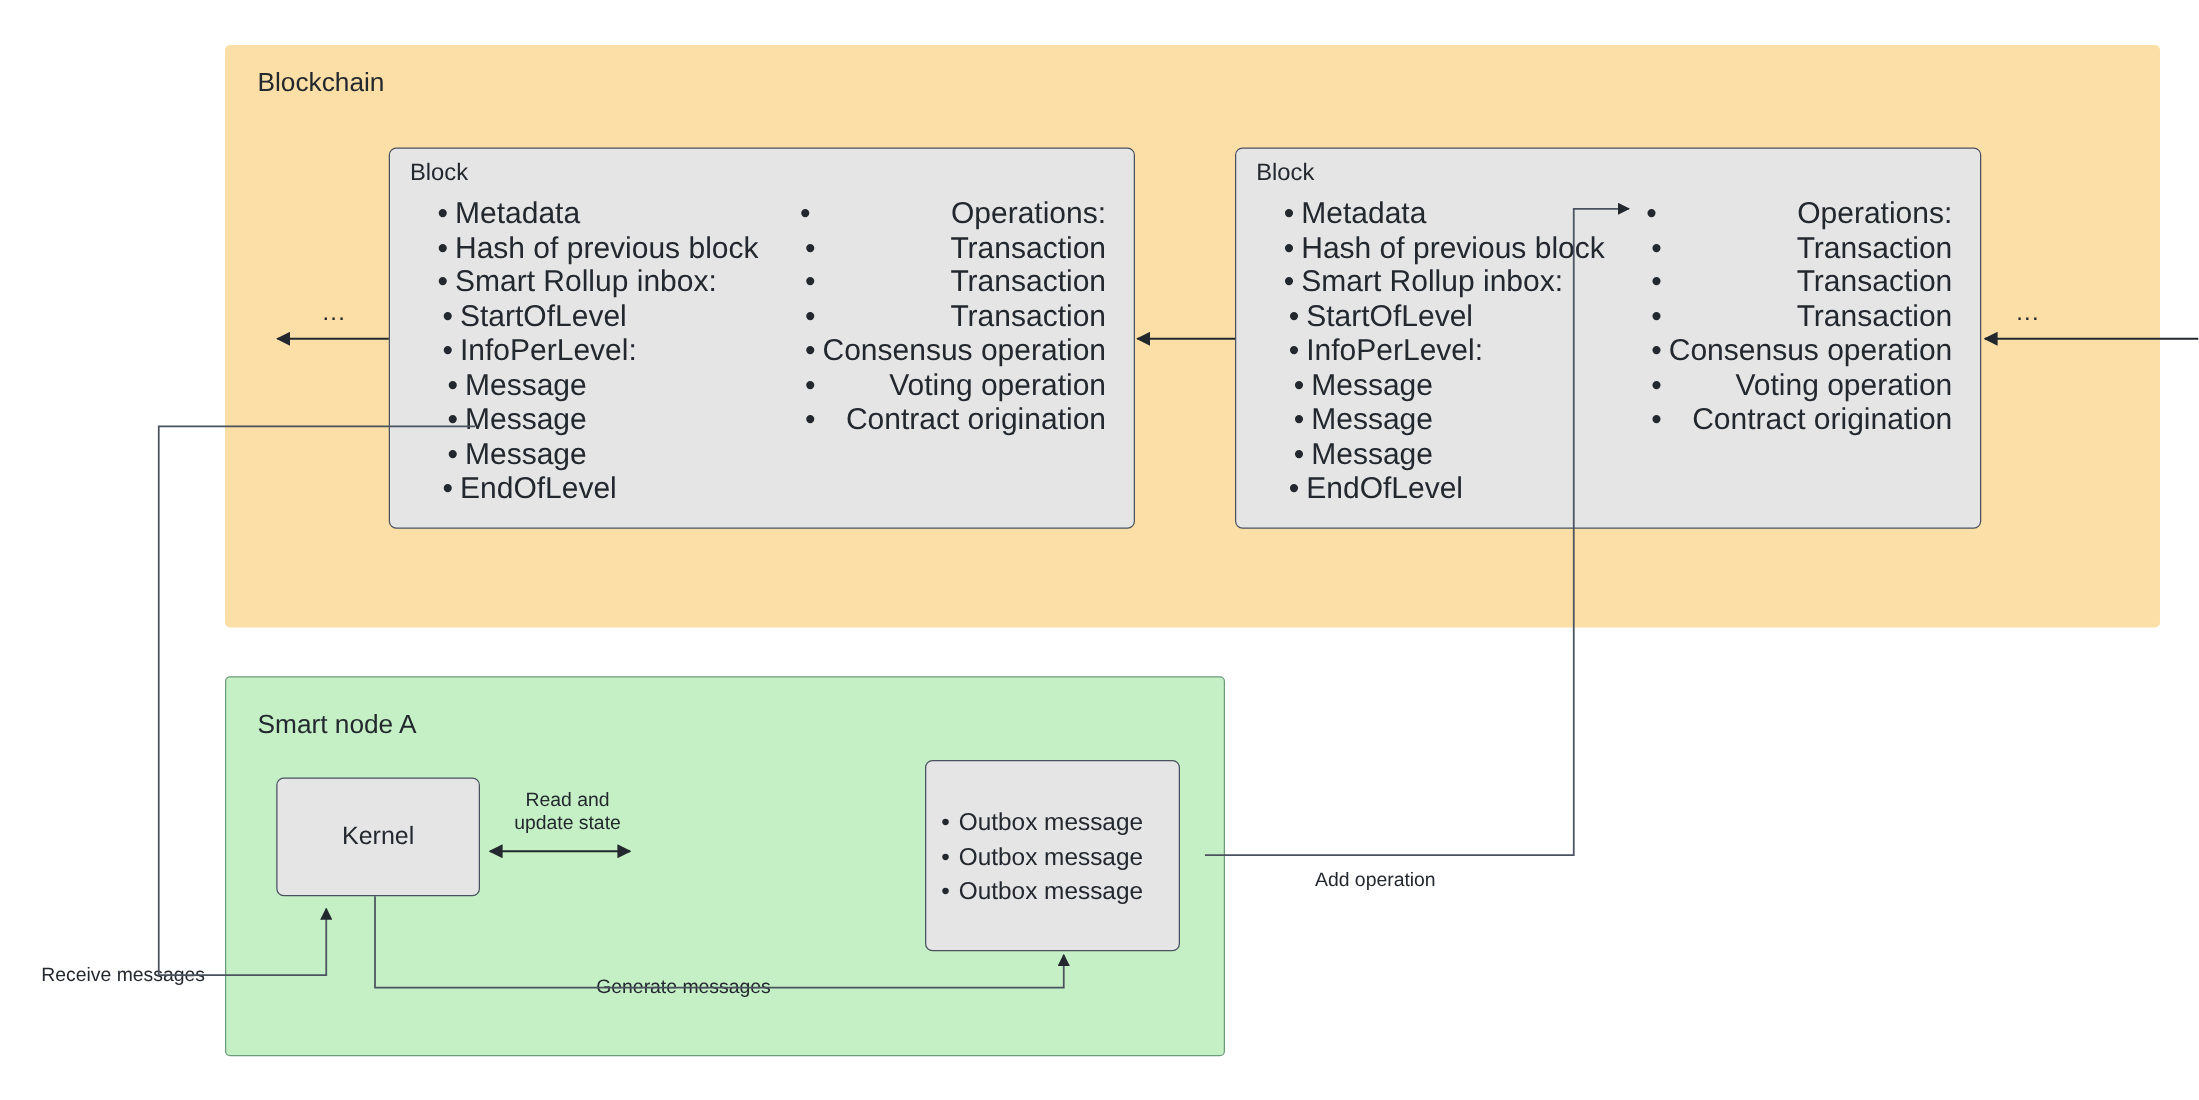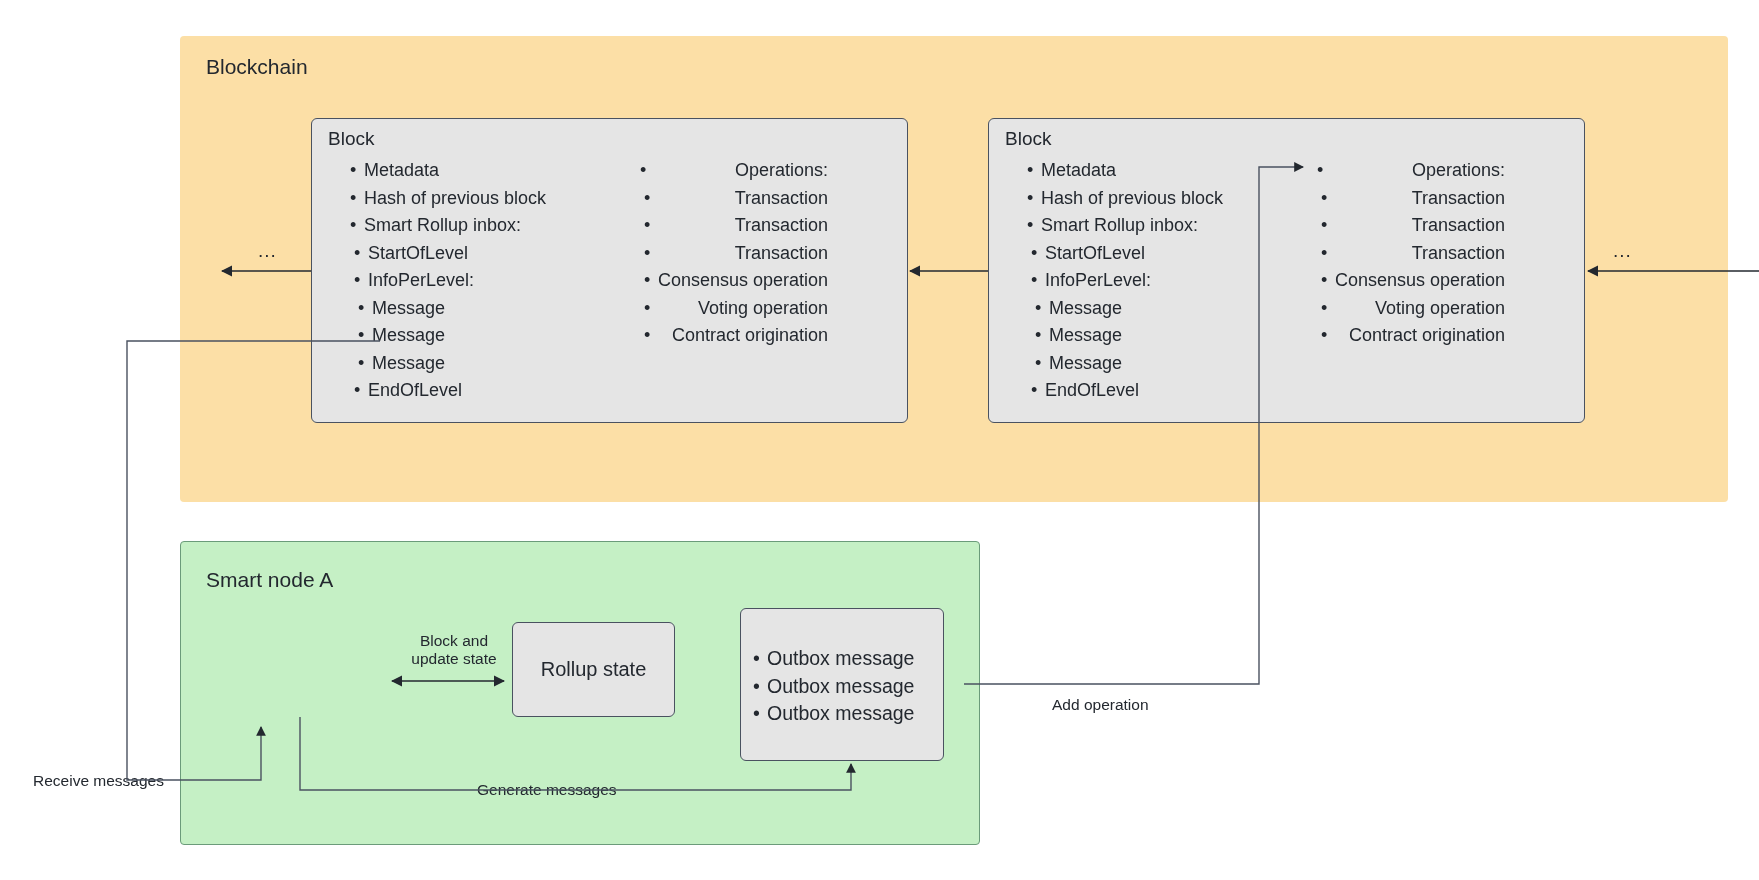--- a/index.html
+++ b/index.html
@@ -57,21 +57,21 @@
 
   .block-label {
     position: absolute;
     left: 16px; top: 9px;
     font-size: 19px;
     white-space: nowrap;
   }
 
   .col {
     position: absolute;
-    font-size: 18px;
+    font-size: 24px;
     line-height: 27.5px;
   }
   .col-left  { left: 20px;  top: 38px; }
   .col-right { left: 310px; top: 38px; text-align: right; }
 
   ul.lv1, ul.lv2, ul.lv3 {
     margin: 0; padding: 0; list-style: none;
   }
   ul.lv1 { padding-left: 18px; }
   ul.lv2 { padding-left: 22px; }
@@ -222,37 +222,37 @@
         <li>Consensus operation</li>
         <li>Voting operation</li>
         <li>Contract origination</li>
       </ul>
     </div>
   </div>
 
   <div class="zone" id="rollup-zone"></div>
   <div class="zone-title" id="rollup-title">Smart node A</div>
 
-
-  <div class="card" id="rollup-state-box">
-    <span class="box-text">Rollup state</span>
-  </div>
+  <div class="card" id="kernel-box">
+    <span class="box-text">Kernel</span>
+  </div>
+
 
   <div class="card" id="outbox-box">
     <div id="outbox-list">
       <ul class="lv1" style="padding-left:0">
         <li>Outbox message</li>
         <li>Outbox message</li>
         <li>Outbox message</li>
       </ul>
     </div>
   </div>
 
   <div class="label" id="label-read-update">
-    <div>Block and</div>
+    <div>Read and</div>
     <div>update state</div>
   </div>
   <div class="label" id="label-add-ops">Add operation</div>
   <div class="label" id="label-receive">Receive messages</div>
   <div class="label" id="label-generate">Generate messages</div>
 
   <svg id="wires" viewBox="0 0 1759 880" xmlns="http://www.w3.org/2000/svg">
     <defs>
       <marker id="arrow" viewBox="0 0 10 10" refX="9" refY="5" markerWidth="7" markerHeight="7" orient="auto-start-reverse">
         <path d="M 0 0 L 10 5 L 0 10 z" fill="#23282f"></path>

